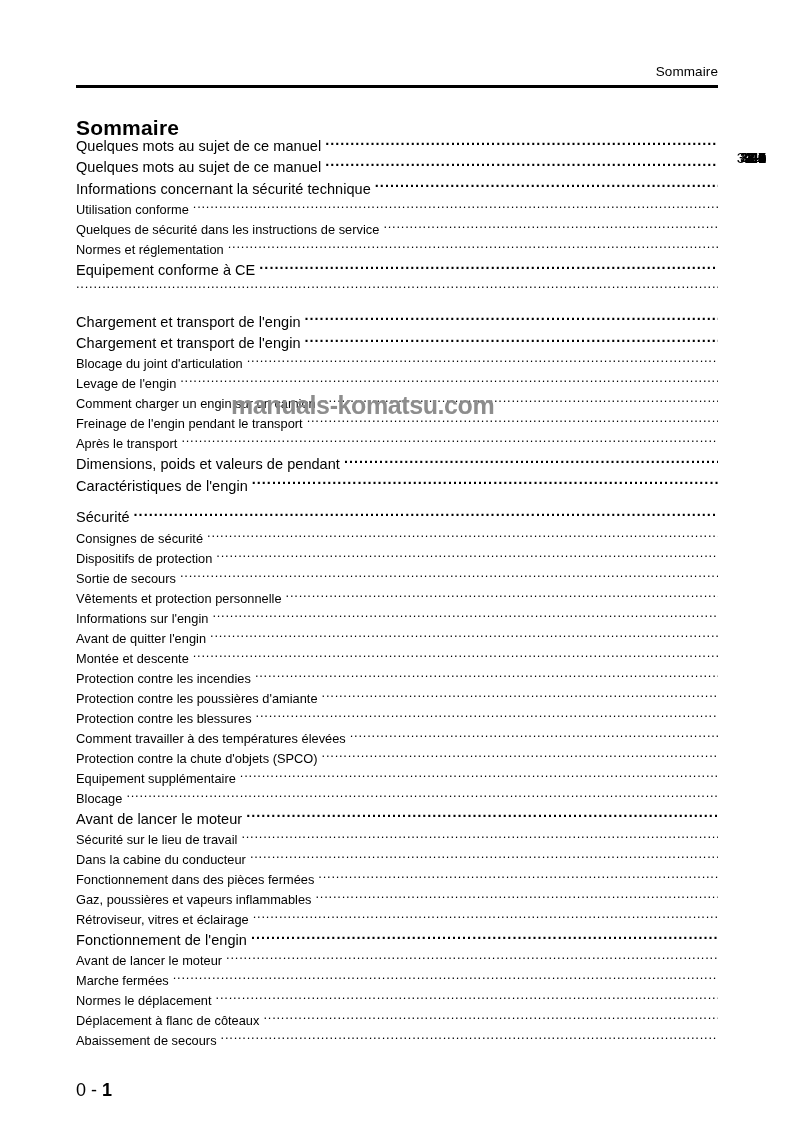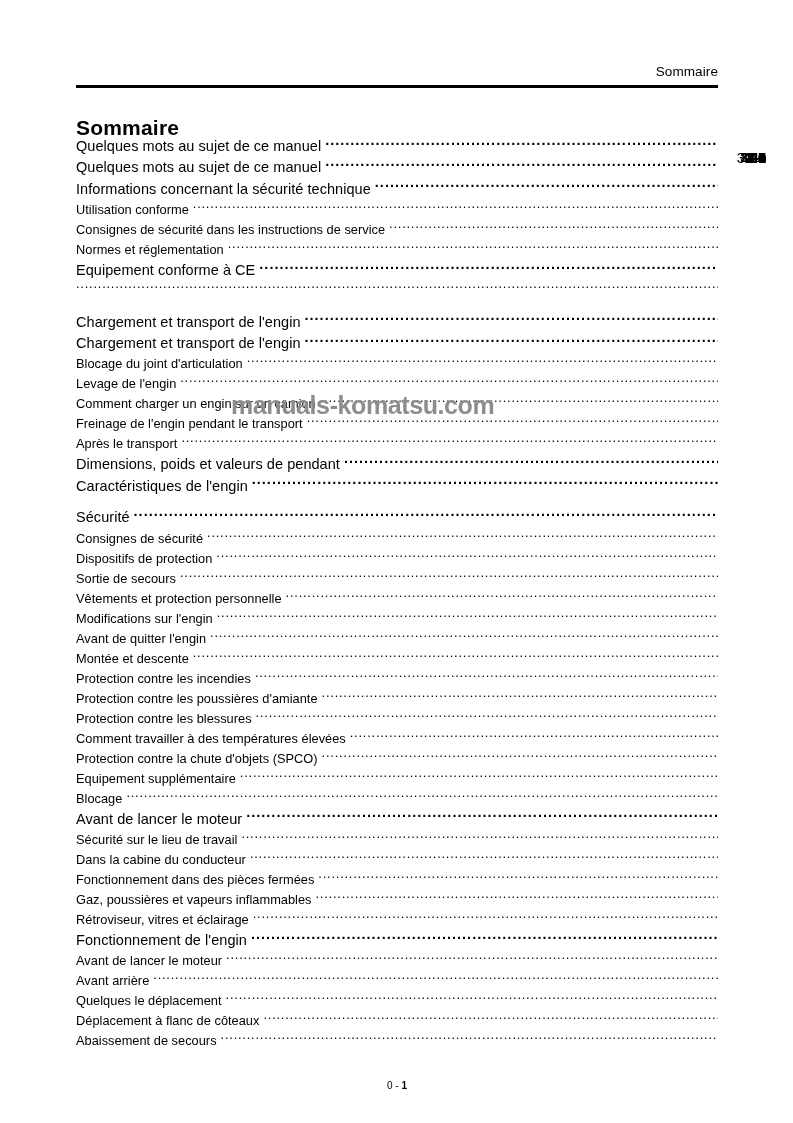--- a/index.html
+++ b/index.html
@@ -129,22 +129,22 @@
     white-space: nowrap;
     pointer-events: none;
   }
 
   
   .footer {
     position: absolute;
     left: 76px;
     top: 1068px;
     width: 642px;
-    text-align: center;
-    font-size: 10px;
+    text-align: left;
+    font-size: 18px;
   }
   .footer .fnum { font-weight: bold; }
 </style>
 </head>
 <body>
 
 <div class="page">
 
   <div class="header">Sommaire</div>
   <div class="header-rule"></div>
@@ -166,21 +166,21 @@
         <span class="label">Informations concernant la sécurité technique</span>
         <span class="leader"></span>
         <span class="page">1-5</span>
       </div>
       <div class="toc-entry lvl2">
         <span class="label">Utilisation conforme</span>
         <span class="leader"></span>
         <span class="page">1-5</span>
       </div>
       <div class="toc-entry lvl2">
-        <span class="label">Consignes de sécurité dans les instructions de service</span>
+        <span class="label">Quelques de sécurité dans les instructions de service</span>
         <span class="leader"></span>
         <span class="page">1-5</span>
       </div>
       <div class="toc-entry lvl2">
         <span class="label">Normes et réglementation</span>
         <span class="leader"></span>
         <span class="page">1-6</span>
       </div>
       <div class="toc-entry lvl1">
         <span class="label">Equipement conforme à CE</span>
@@ -255,21 +255,21 @@
         <span class="label">Sortie de secours</span>
         <span class="leader"></span>
         <span class="page">3-2</span>
       </div>
       <div class="toc-entry lvl2">
         <span class="label">Vêtements et protection personnelle</span>
         <span class="leader"></span>
         <span class="page">3-2</span>
       </div>
       <div class="toc-entry lvl2">
-        <span class="label">Modifications sur l'engin</span>
+        <span class="label">Informations sur l'engin</span>
         <span class="leader"></span>
         <span class="page">3-3</span>
       </div>
       <div class="toc-entry lvl2">
         <span class="label">Avant de quitter l'engin</span>
         <span class="leader"></span>
         <span class="page">3-3</span>
       </div>
       <div class="toc-entry lvl2">
         <span class="label">Montée et descente</span>
@@ -345,26 +345,26 @@
         <span class="label">Fonctionnement de l'engin</span>
         <span class="leader"></span>
         <span class="page">3-10</span>
       </div>
       <div class="toc-entry lvl2">
         <span class="label">Avant de lancer le moteur</span>
         <span class="leader"></span>
         <span class="page">3-10</span>
       </div>
       <div class="toc-entry lvl2">
-        <span class="label">Avant arrière</span>
+        <span class="label">Marche fermées</span>
         <span class="leader"></span>
         <span class="page">3-10</span>
       </div>
       <div class="toc-entry lvl2">
-        <span class="label">Quelques le déplacement</span>
+        <span class="label">Normes le déplacement</span>
         <span class="leader"></span>
         <span class="page">3-10</span>
       </div>
       <div class="toc-entry lvl2">
         <span class="label">Déplacement à flanc de côteaux</span>
         <span class="leader"></span>
         <span class="page">3-11</span>
       </div>
       <div class="toc-entry lvl2">
         <span class="label">Abaissement de secours</span>

